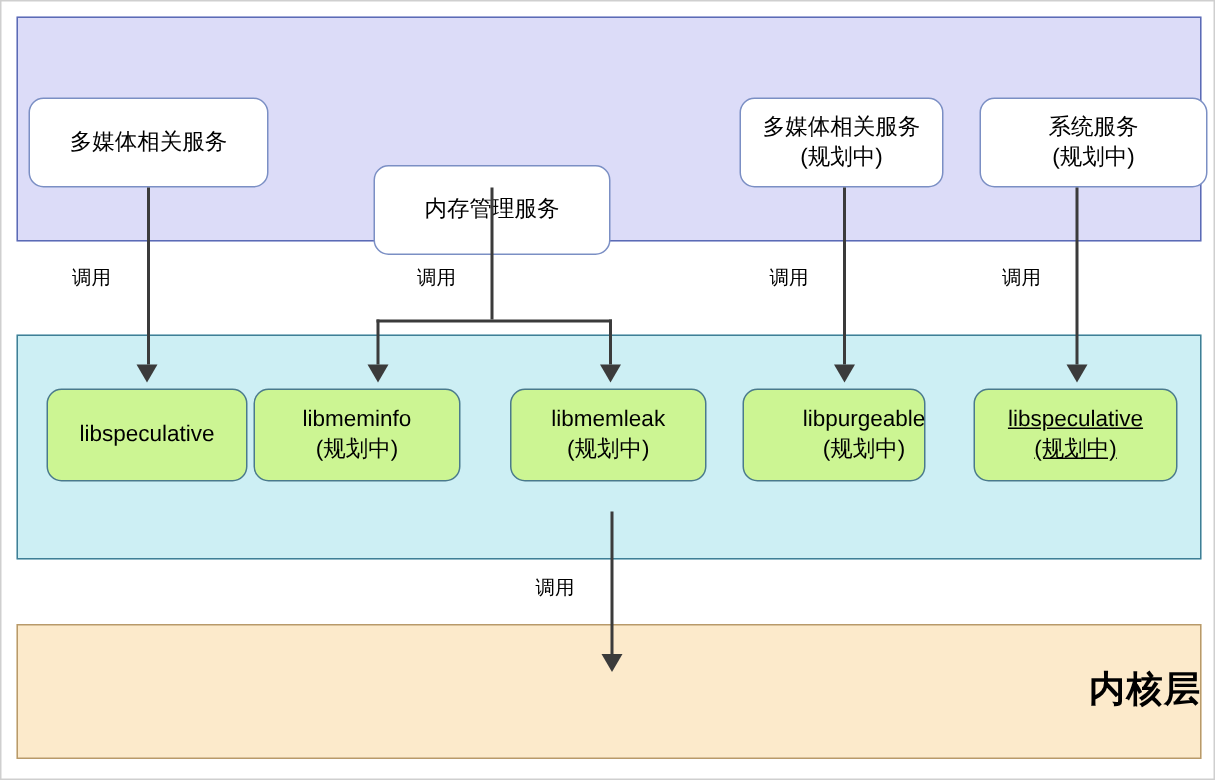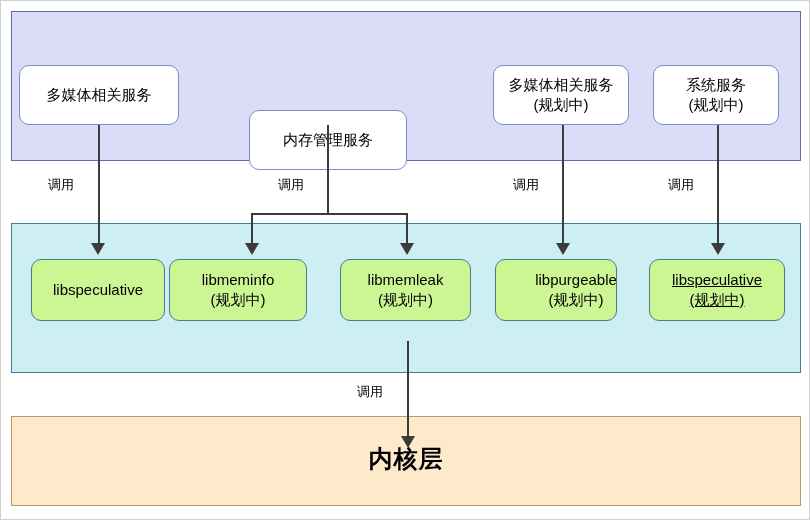--- a/index.html
+++ b/index.html
@@ -60,21 +60,21 @@
     white-space: nowrap;
     letter-spacing: 0.5px;
   }
   .title-services { left: 22px; top: 18px; }
   .title-libs     { left: 22px; top: 332px; }
   .title-kernel {
     position: absolute;
     left: 10px;
     top: 442px;
     width: 790px;
-    text-align: center;
+    text-align: right;
     font-weight: bold;
     font-size: 24px;
     color: #000000;
     letter-spacing: 1px;
   }
 
   
   .node {
     position: absolute;
     box-sizing: border-box;
@@ -134,21 +134,21 @@
 
   <div class="band band-services"></div>
 
   <div class="node node-service" style="left:18px; top:64px; width:160px;">多媒体相关服务</div>
 
   <div class="node node-service" style="left:248px; top:64px; width:158px;margin-top:45px;">内存管理服务</div>
 
   <div class="node node-service" style="left:492px; top:64px; width:136px;">多媒体相关服务
 (规划中)</div>
 
-  <div class="node node-service" style="left:652px; top:64px; width:126px;">系统服务
+  <div class="node node-service" style="left:652px; top:64px; width:152px;">系统服务
 (规划中)</div>
 
   <div class="band band-libs"></div>
 
   <div class="node node-lib" style="left:30px; top:258px; width:134px;">libspeculative</div>
 
   <div class="node node-lib" style="left:168px; top:258px; width:138px;">libmeminfo
 (规划中)</div>
 
   <div class="node node-lib" style="left:339px; top:258px; width:131px;">libmemleak

